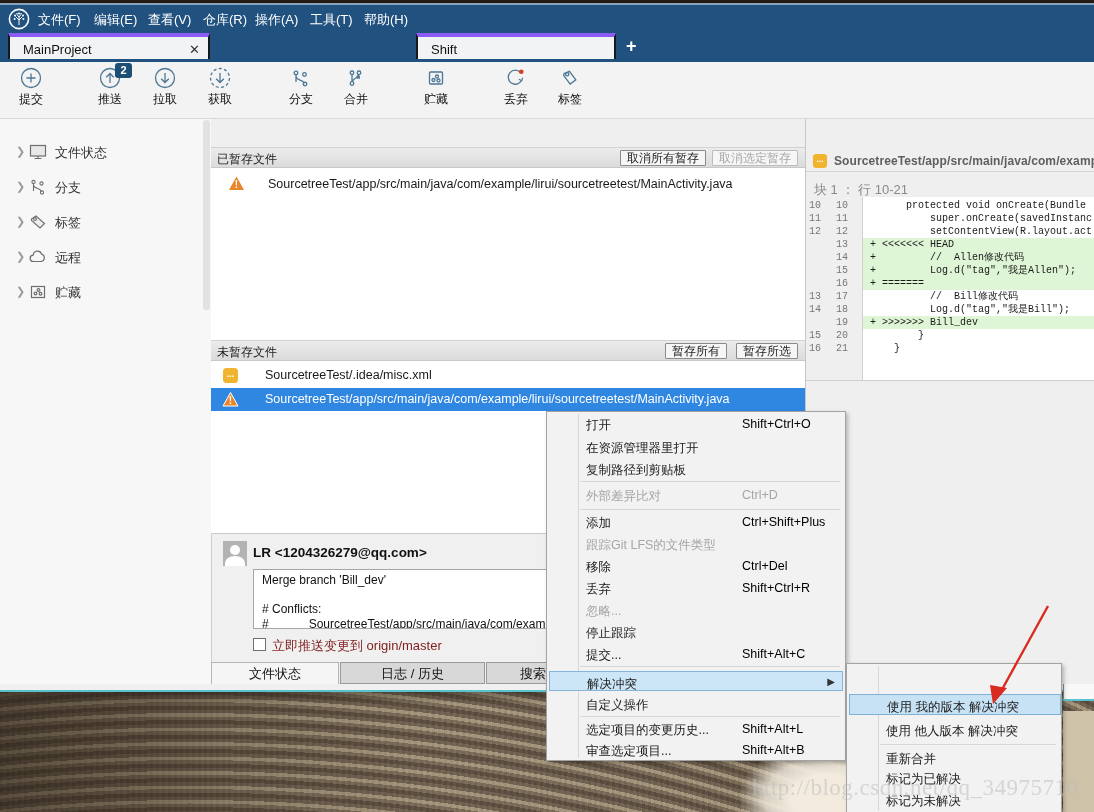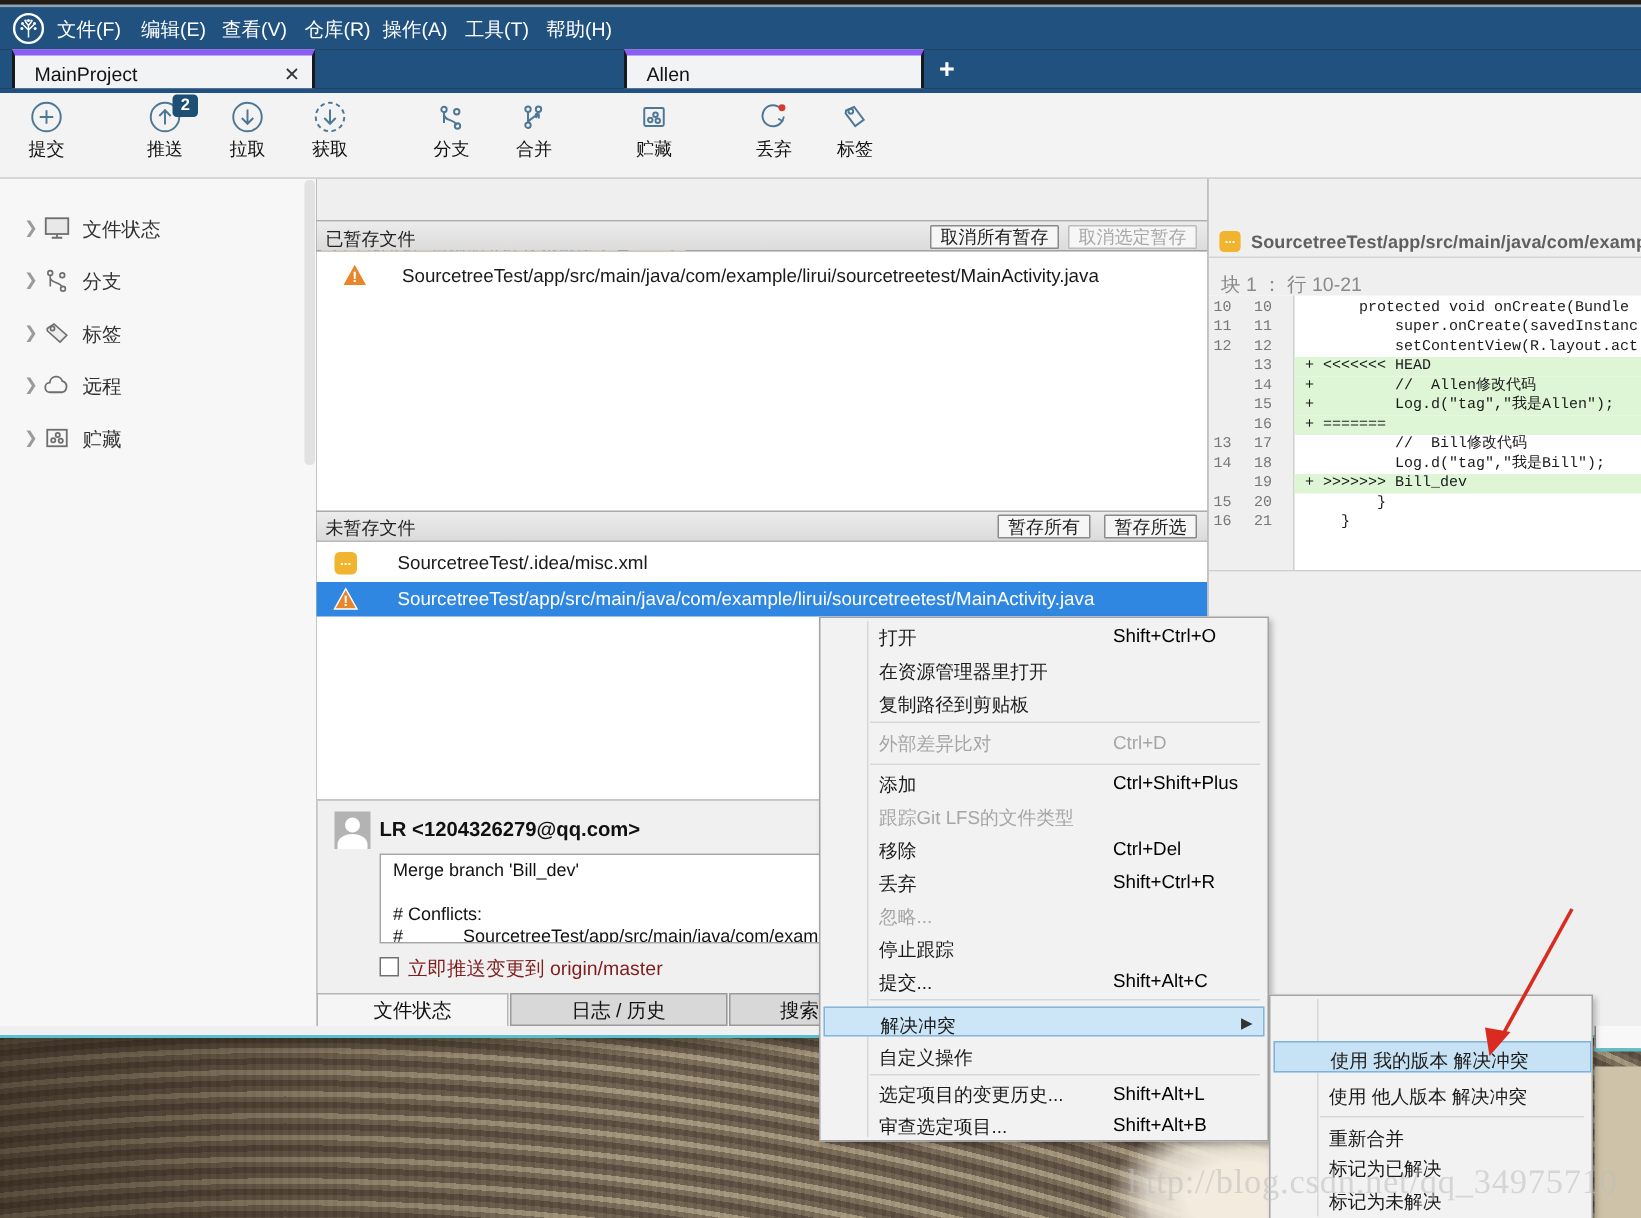--- a/index.html
+++ b/index.html
@@ -121,21 +121,21 @@
  <span class="menuitem" style="left:255px">操作(A)</span>
  <span class="menuitem" style="left:310px">工具(T)</span>
  <span class="menuitem" style="left:364px">帮助(H)</span>
 </div>
 <div class="abs" id="tabrow">
  <div class="tab" style="left:8px;width:202px;border-left:2px solid #15191c;border-right:2px solid #15191c;">
   <span class="lbl">MainProject</span>
   <span style="position:absolute;right:8px;top:5px;color:#333;font-size:13px;">✕</span>
  </div>
  <div class="tab" style="left:416px;width:200px;border-left:2px solid #15191c;border-right:2px solid #15191c;">
-  <span class="lbl">Allen</span>
+  <span class="lbl">Shift</span>
  </div>
  <span style="position:absolute;left:626px;top:3px;color:#fff;font-size:18px;font-weight:bold;">+</span>
 </div>
 <div class="abs" id="bluestrip"></div>
 <div class="abs" id="toolbar">
  <div class="tbtn" style="left:4px">
   <svg class="ic" width="24" height="24" viewBox="0 0 24 24">
         <circle cx="12" cy="12" r="9.5" fill="none" stroke="#4d7795" stroke-width="1.3"></circle>
         <path d="M12 7.5 V16.5 M7.5 12 H16.5" stroke="#4d7795" stroke-width="1.3"></path>
       </svg>

